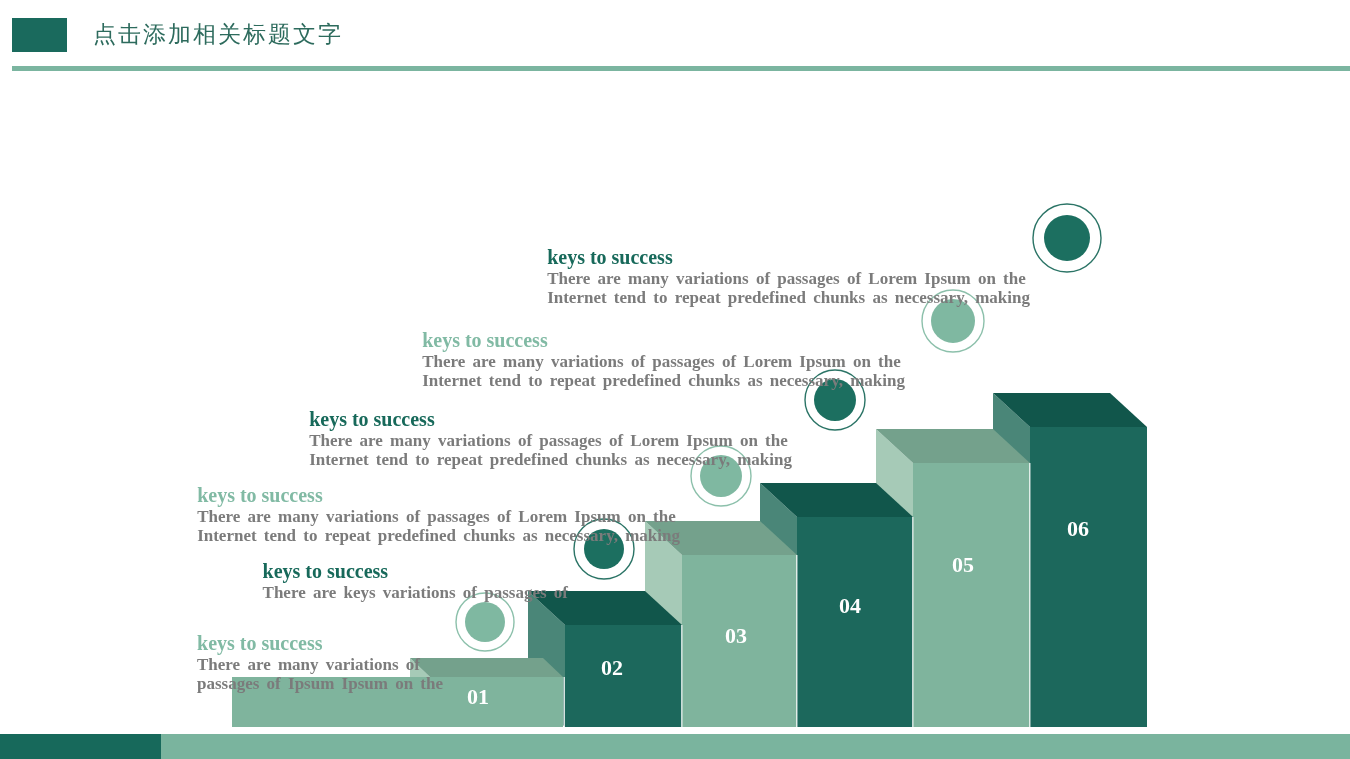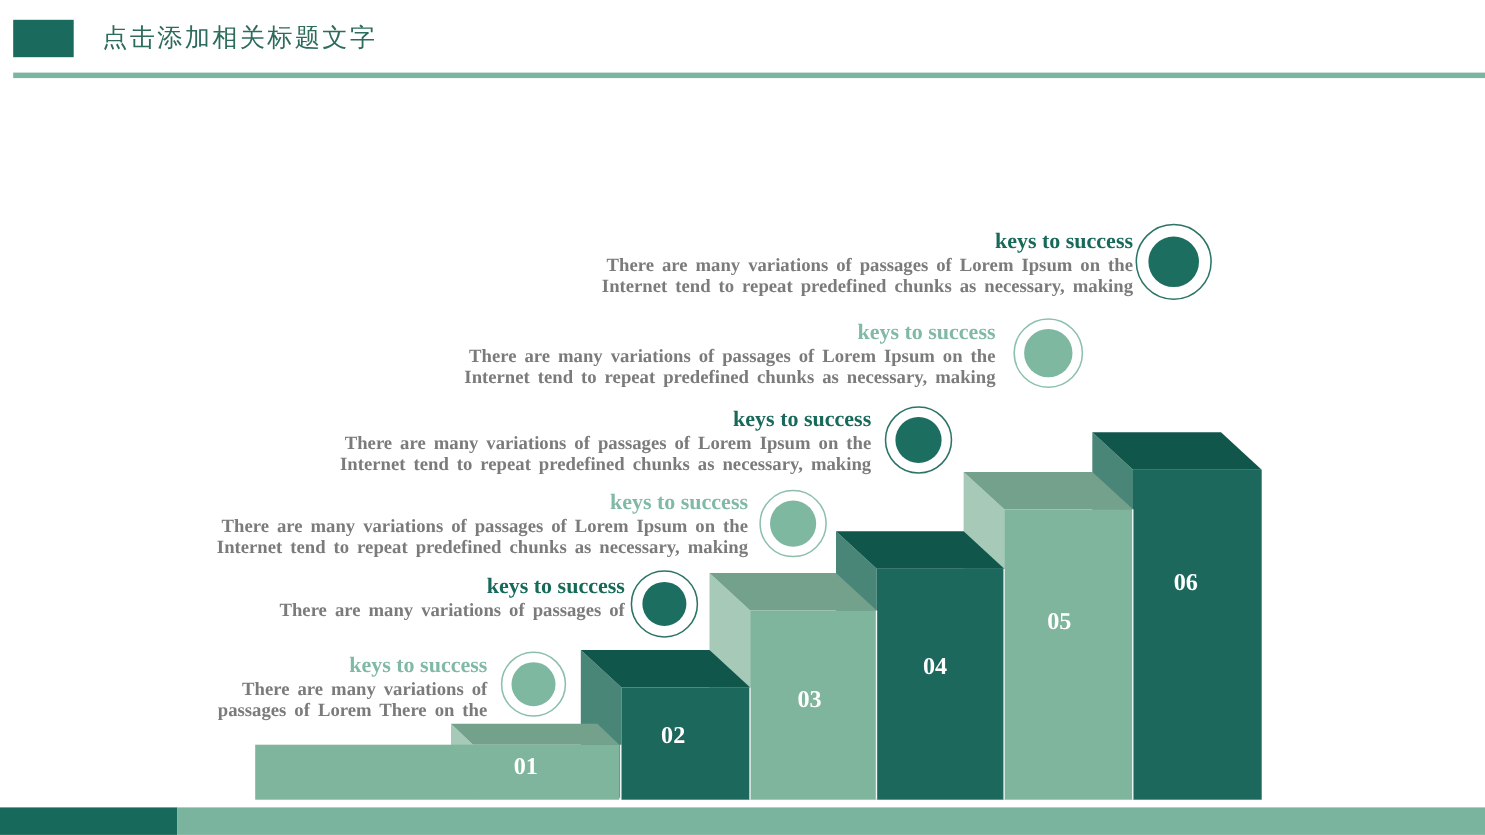--- a/index.html
+++ b/index.html
@@ -30,21 +30,21 @@
   .front.dark{fill:var(--dark-front,#1c685c);}  .top.dark{fill:var(--dark-top,#11564b);}
   .side.dark{fill:var(--dark-side,#4a8678);}
   .sep{stroke:#ffffff;stroke-width:1.3;opacity:.9;}
   .step-label{fill:var(--number-text,#fff);font-family:"Liberation Serif",serif;
     font-size:22px;font-weight:bold;text-anchor:middle;}
   .ring.dark{fill:#ffffff;stroke:var(--ring-dark,#2b7466);stroke-width:1.4;}
   .ring.light{fill:#ffffff;stroke:var(--ring-light,#8cc0ab);stroke-width:1.4;}
   .dot.dark{fill:var(--dot-dark,#1c6f60);} .dot.light{fill:var(--dot-light,#7fb8a1);}
 
   
-  .item{position:absolute;text-align:right;white-space:nowrap;}
+  .item{position:absolute;white-space:nowrap;margin-top:38px;}
   .item-heading{font-size:20px;font-weight:bold;line-height:24px;margin-bottom:1px;}
   .item-heading.tone-dark{color:var(--heading-dark,#17695a);}
   .item-heading.tone-light{color:var(--heading-light,#81baa4);}
   .item-line{font-size:17px;font-weight:bold;line-height:18.5px;
     color:var(--body-text,#7b7b7b);word-spacing:3px;}
 
   
   .footer-dark{position:absolute;left:0;top:734px;width:161px;height:25px;
     background:var(--footer-dark,#17695b);}
   .footer-light{position:absolute;left:161px;right:0;top:734px;height:25px;
@@ -151,23 +151,23 @@
     <div class="item-line">There are many variations of passages of Lorem Ipsum on the</div>
     <div class="item-line">Internet tend to repeat predefined chunks as necessary, making</div>
   </div>
   <div class="item" style="top:445px;right:670px">
     <div class="item-heading tone-light">keys to success</div>
     <div class="item-line">There are many variations of passages of Lorem Ipsum on the</div>
     <div class="item-line">Internet tend to repeat predefined chunks as necessary, making</div>
   </div>
   <div class="item" style="top:521px;right:782px">
     <div class="item-heading tone-dark">keys to success</div>
-    <div class="item-line">There are many variations of passages of</div>
+    <div class="item-line">There are keys variations of passages of</div>
   </div>
   <div class="item" style="top:593px;right:907px">
     <div class="item-heading tone-light">keys to success</div>
     <div class="item-line">There are many variations of</div>
-    <div class="item-line">passages of Lorem There on the</div>
+    <div class="item-line">passages of Ipsum Ipsum on the</div>
   </div>
 
   <div class="footer-dark"></div>
   <div class="footer-light"></div>
 </div>
 
 </body></html>

